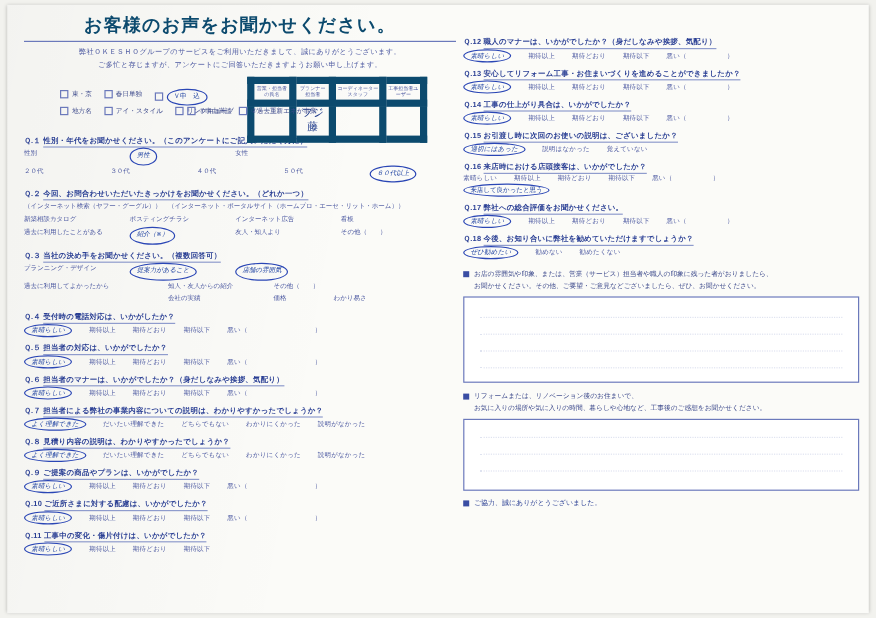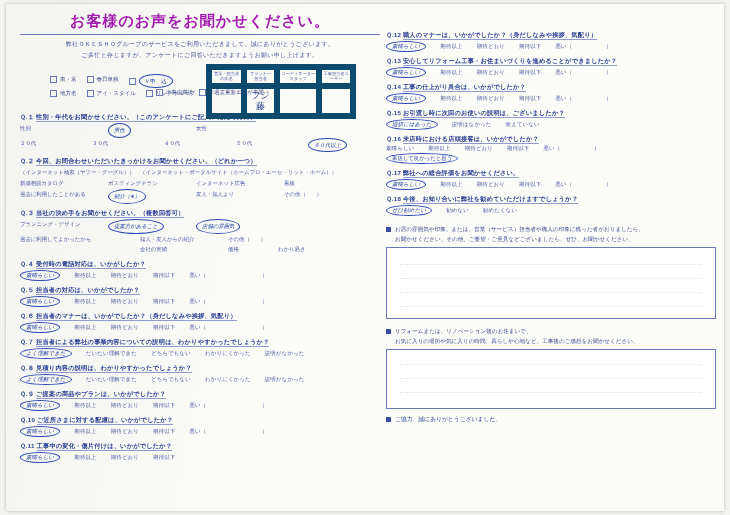--- a/index.html
+++ b/index.html
@@ -19,21 +19,21 @@
   .sheet:before{
     content:"";position:absolute;left:0;top:0;width:100%;height:100%;
     background:linear-gradient(100deg, rgba(0,0,0,.03) 0%, rgba(255,255,255,0) 40%);
     pointer-events:none;
   }
   .col-left{position:absolute;left:14px;top:6px;width:360px;}
   .col-right{position:absolute;left:380px;top:22px;width:330px;}
 
   .title{
     font-size:15px;font-weight:bold;letter-spacing:1px;
-    text-align:center;color:#a21caf;margin:2px 0 4px 0;
+    text-align:center;color:#0c4a6e;margin:2px 0 4px 0;
     border-bottom:1px solid #6b79bb;padding-bottom:3px;
   }
   .lead{font-size:6px;line-height:1.9;text-align:center;color:#4a57a0;margin:3px 0 4px 0;}
   .lead div{letter-spacing:.3px;}
 
   
   .stampwrap{position:absolute;left:200px;top:60px;width:150px;height:36px;}
   table.stamp{border-collapse:collapse;width:100%;height:100%;}
   table.stamp td{
     border:6px solid #0c4a6e;font-size:4.2px;color:#4a57a0;

